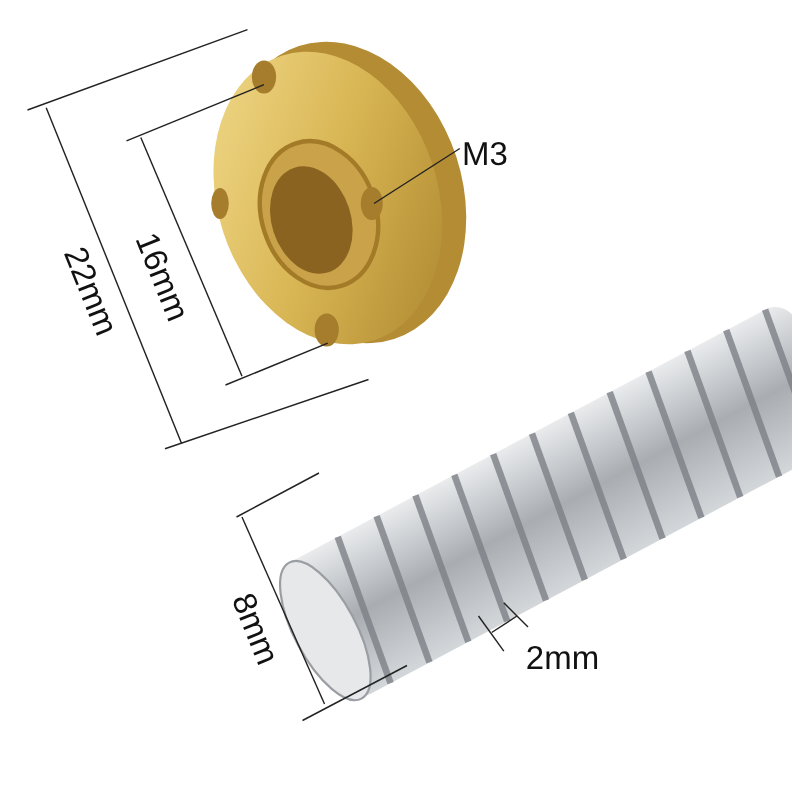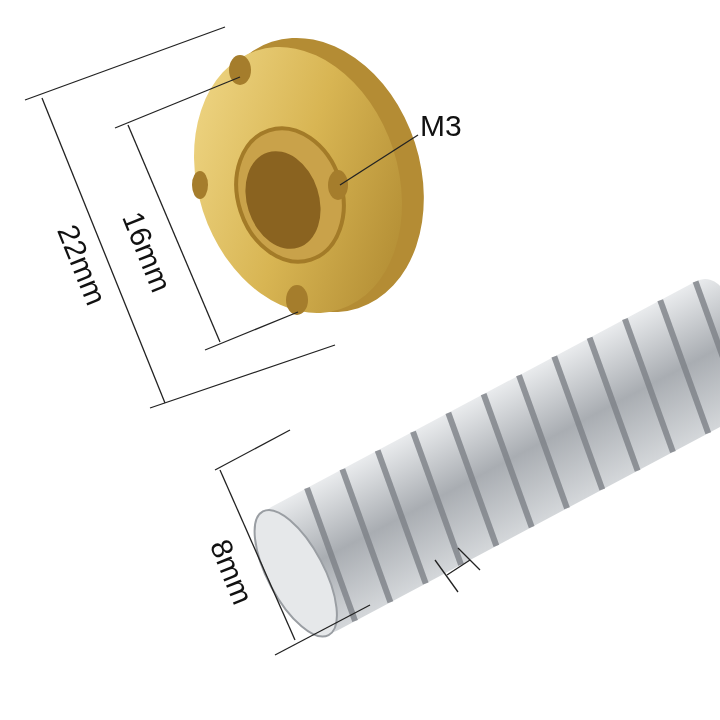--- a/index.html
+++ b/index.html
@@ -67,15 +67,16 @@
       <line x1="275" y1="655" x2="370" y2="605"></line>
       <line x1="220" y1="470" x2="295" y2="640"></line>
       <line x1="435" y1="560" x2="458" y2="592"></line>
       <line x1="458" y1="548" x2="480" y2="570"></line>
       <line x1="447" y1="575" x2="470" y2="560"></line>
     </g>
   </svg>
 
   <div class="label" style="left:40px;top:248px;transform:rotate(68deg);">22mm</div>
   <div class="label" style="left:105px;top:235px;transform:rotate(68deg);">16mm</div>
-  <div class="label" style="left:420px;top:109px;">M3</div>
+  <div class="label" style="left:420px;top:124px;">M3</div>
   <div class="label" style="left:198px;top:555px;transform:rotate(68deg);">8mm</div>
+  <div class="label" style="left:478px;top:582px;">2mm</div>
 </div>
 
 </body></html>

